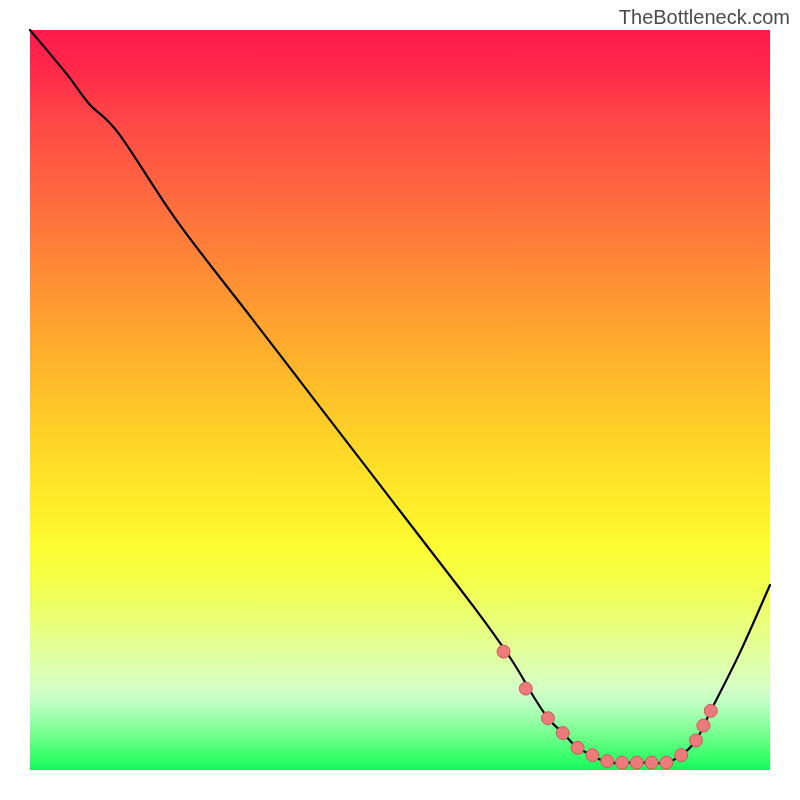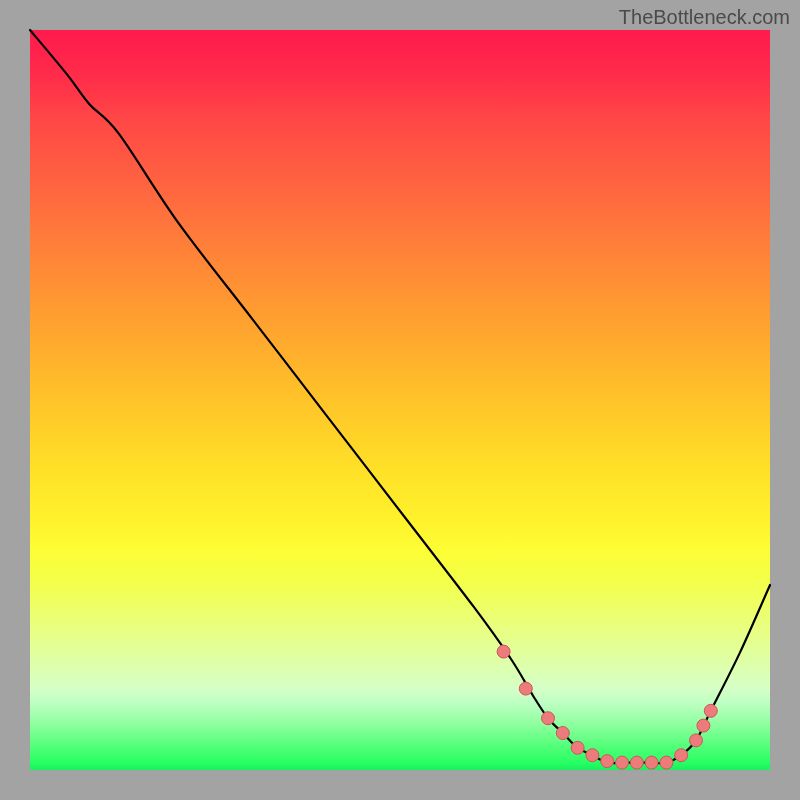--- a/index.html
+++ b/index.html
@@ -8,21 +8,21 @@
     width: 800px;
     height: 800px;
     background: #000;
     overflow: hidden;
     font-family: Arial, Helvetica, sans-serif;
   }
   .frame {
     position: relative;
     width: 800px;
     height: 800px;
-    background: #a3a3a3;
+    background: #ffffff;
   }
   .watermark {
     position: absolute;
     top: 6px;
     right: 10px;
     color: #4a4a4a;
     font-size: 20px;
     font-weight: 500;
     z-index: 10;
     user-select: none;

